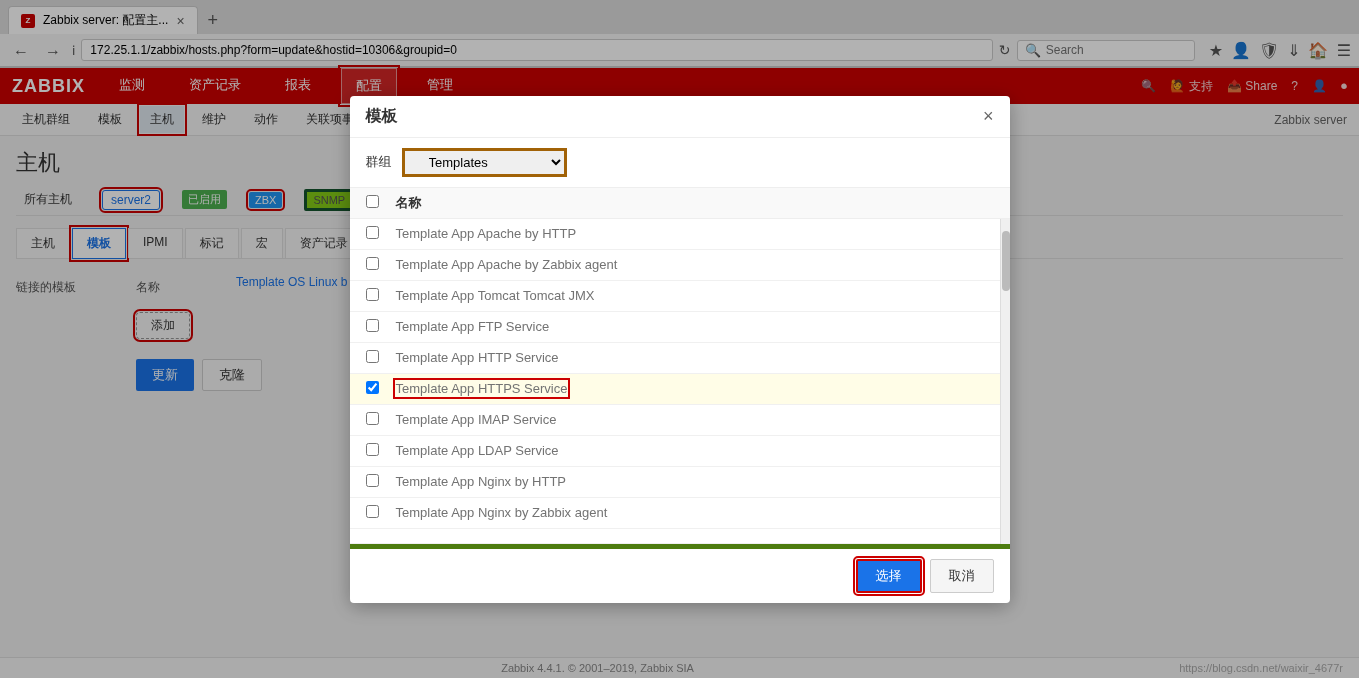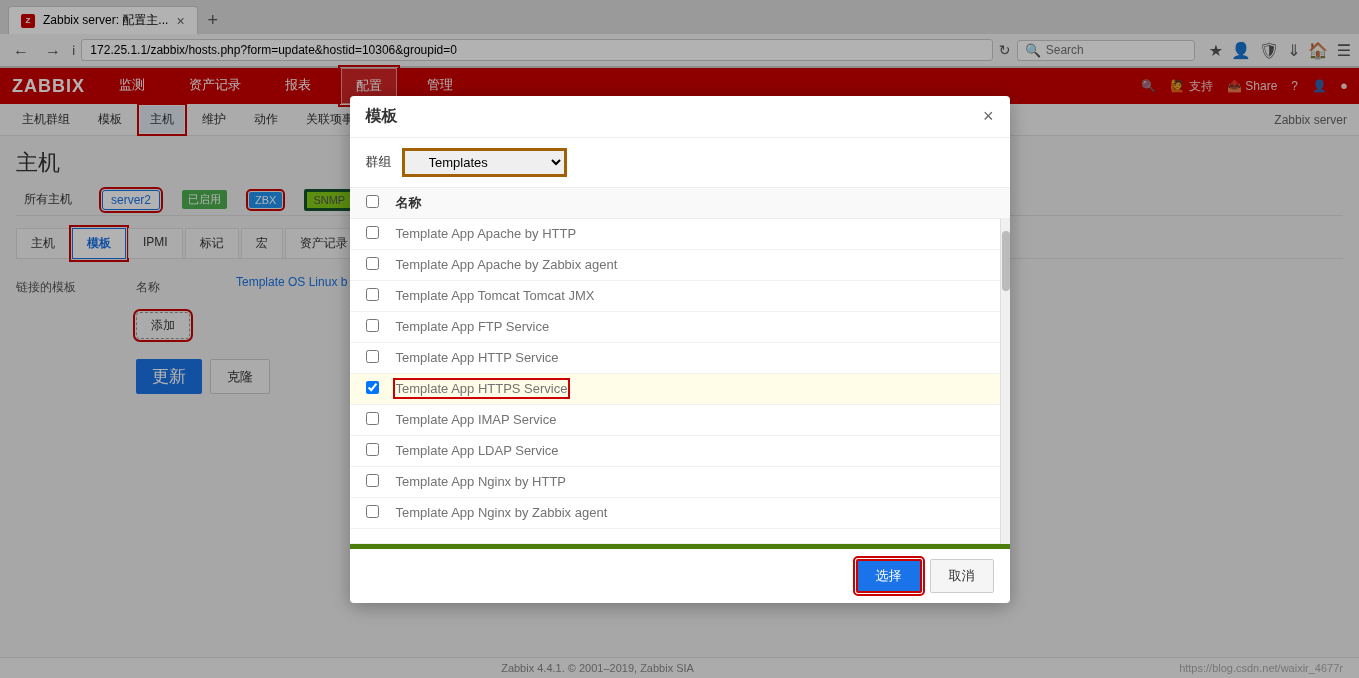--- a/index.html
+++ b/index.html
@@ -303,21 +303,21 @@
     .action-buttons {
       display: flex;
       gap: 8px;
       margin-top: 16px;
     }
     .btn-primary {
       background: #1a73e8;
       color: white;
       border: none;
       padding: 6px 16px;
-      font-size: 17px;
+      font-size: 13px;
       cursor: pointer;
       border-radius: 2px;
     }
     .btn-secondary {
       background: #f5f5f5;
       color: #333;
       border: 1px solid #ccc;
       padding: 6px 16px;
       font-size: 13px;
       cursor: pointer;

